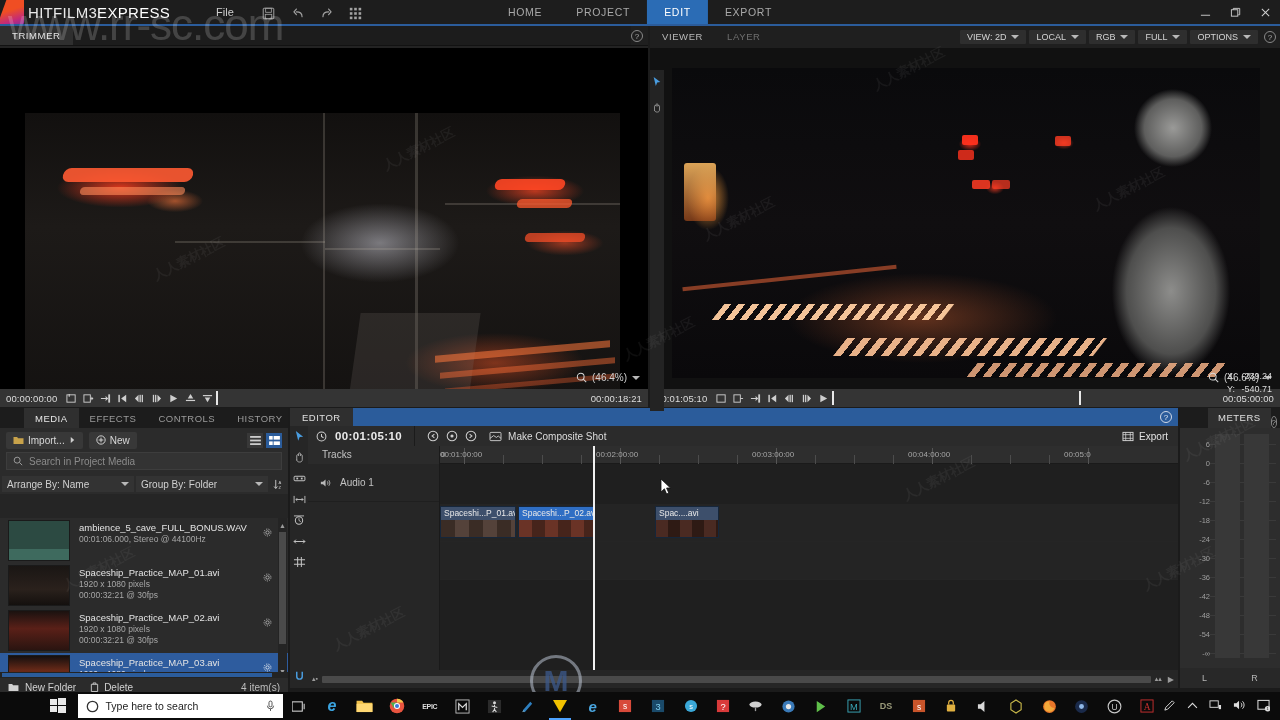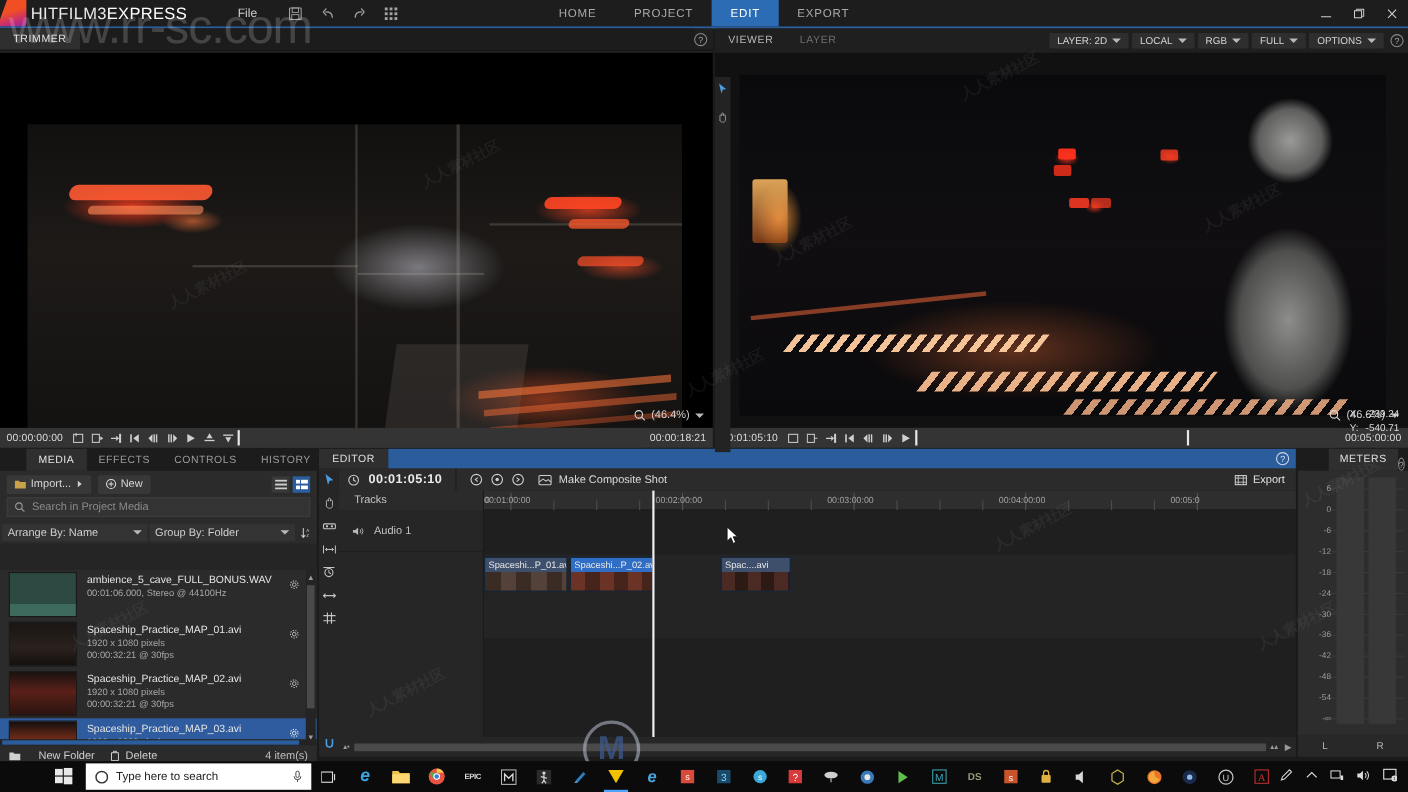--- a/index.html
+++ b/index.html
@@ -470,21 +470,21 @@
       <span class="tc">00:00:18:21</span>
     </div>
   </div>
 
   <div id="viewer">
     <div class="viewer-tabbar">
       <div class="vtab">VIEWER</div>
       <div class="vtab dim">LAYER</div>
       <div class="vopts">
         <div class="vopt">
-            <span>LAYER: 2D</span>
+            <span>VIEW: 2D</span>
             <i class="caretdown"></i>
           </div>
         <div class="vopt">
             <span>LOCAL</span>
             <i class="caretdown"></i>
           </div>
         <div class="vopt">
             <span>RGB</span>
             <i class="caretdown"></i>
           </div>
@@ -719,21 +719,21 @@
         <div class="thumbb"></div>
         <div class="ar" style="bottom:1px">▼</div>
       </div>
     </div>
 
     <div class="media-hscroll">
         <i></i>
       </div>
 
     <div class="media-foot">
-      <span style="display:flex;align-items:center;gap:16px">
+      <span style="display:flex;align-items:center;gap:6px">
         <svg width="11" height="9" viewBox="0 0 12 10">
             <path d="M.5 1.2h4l1 1.3h6v6.5H.5z" fill="#d0d0d0"></path>
           </svg>
         <span>New Folder</span>
       </span>
       <span style="display:flex;align-items:center;gap:5px">
         <svg width="9" height="10" viewBox="0 0 10 11">
             <path d="M1.5 2.5h7v8h-7zM3.5 2.5V1h3v1.5" fill="none" stroke="#d0d0d0" stroke-width="1"></path>
           </svg>
         <span>Delete</span>

